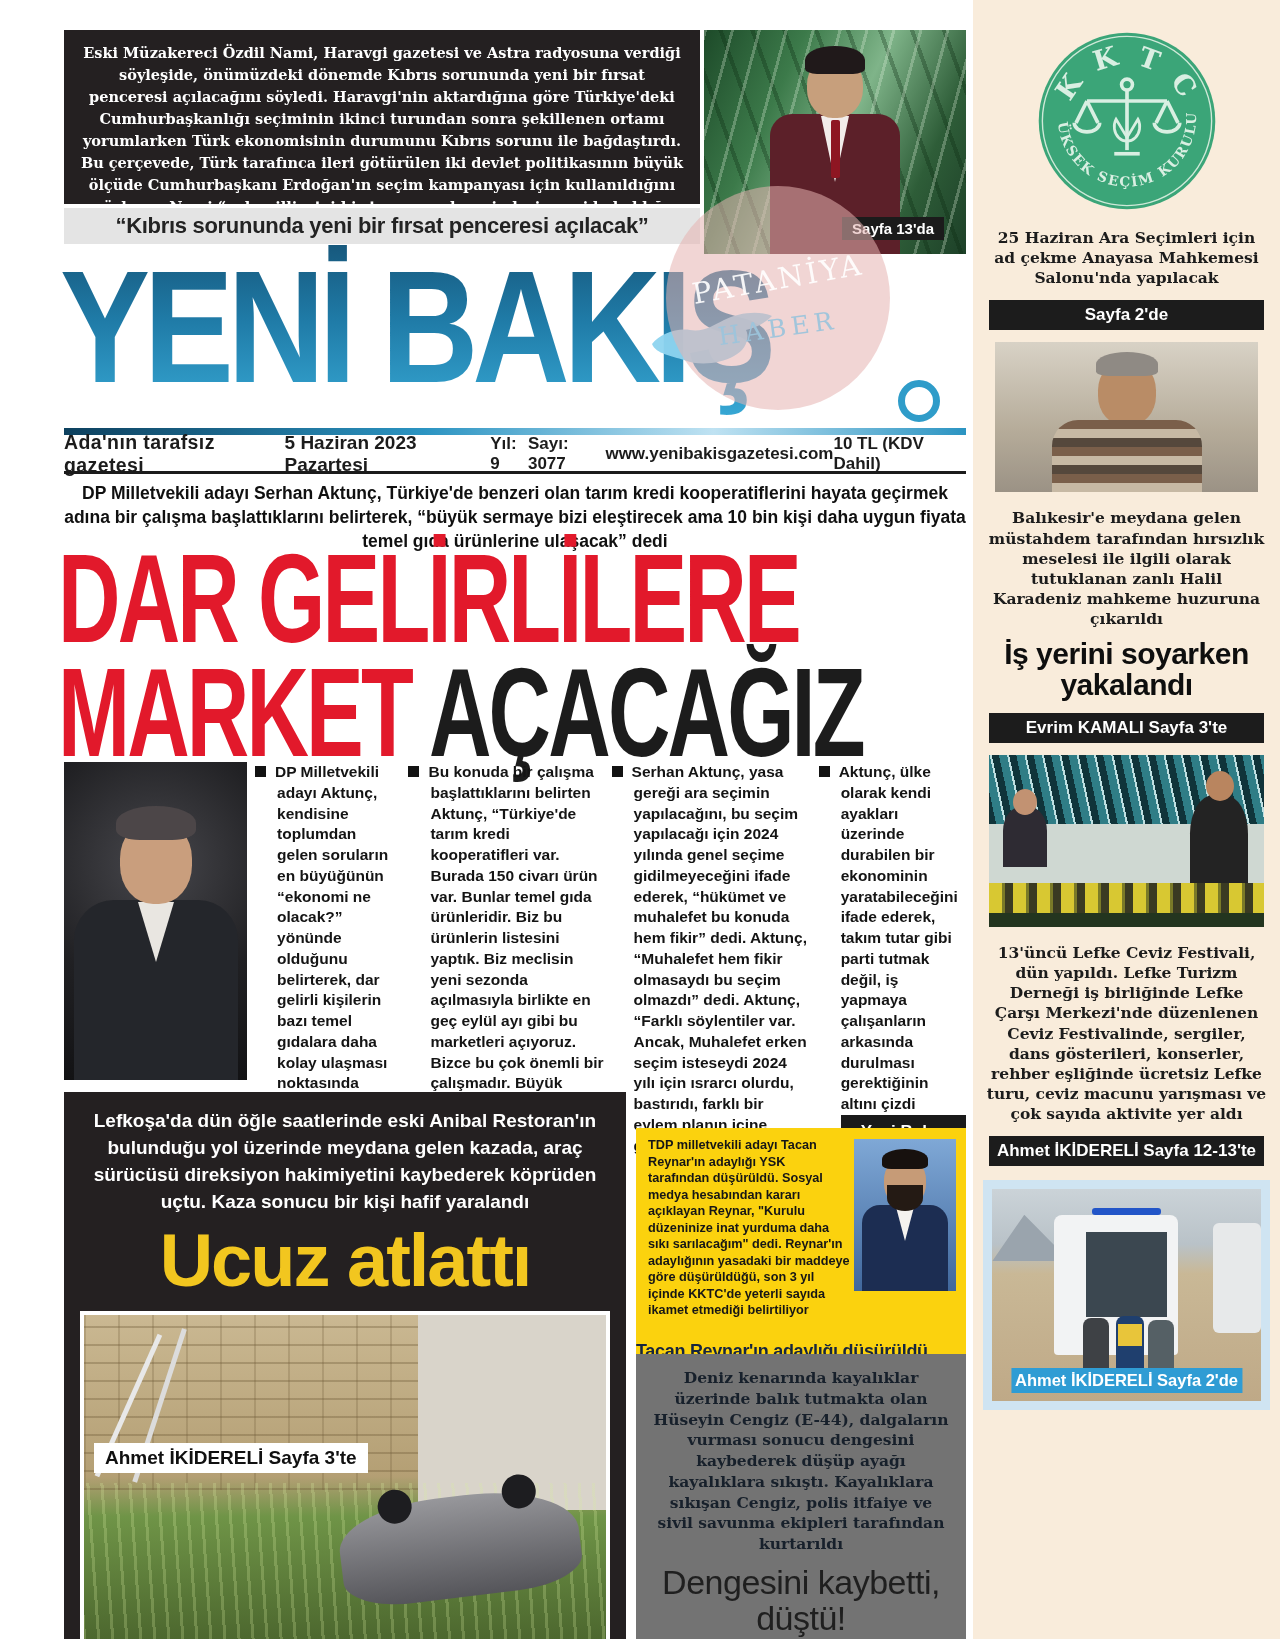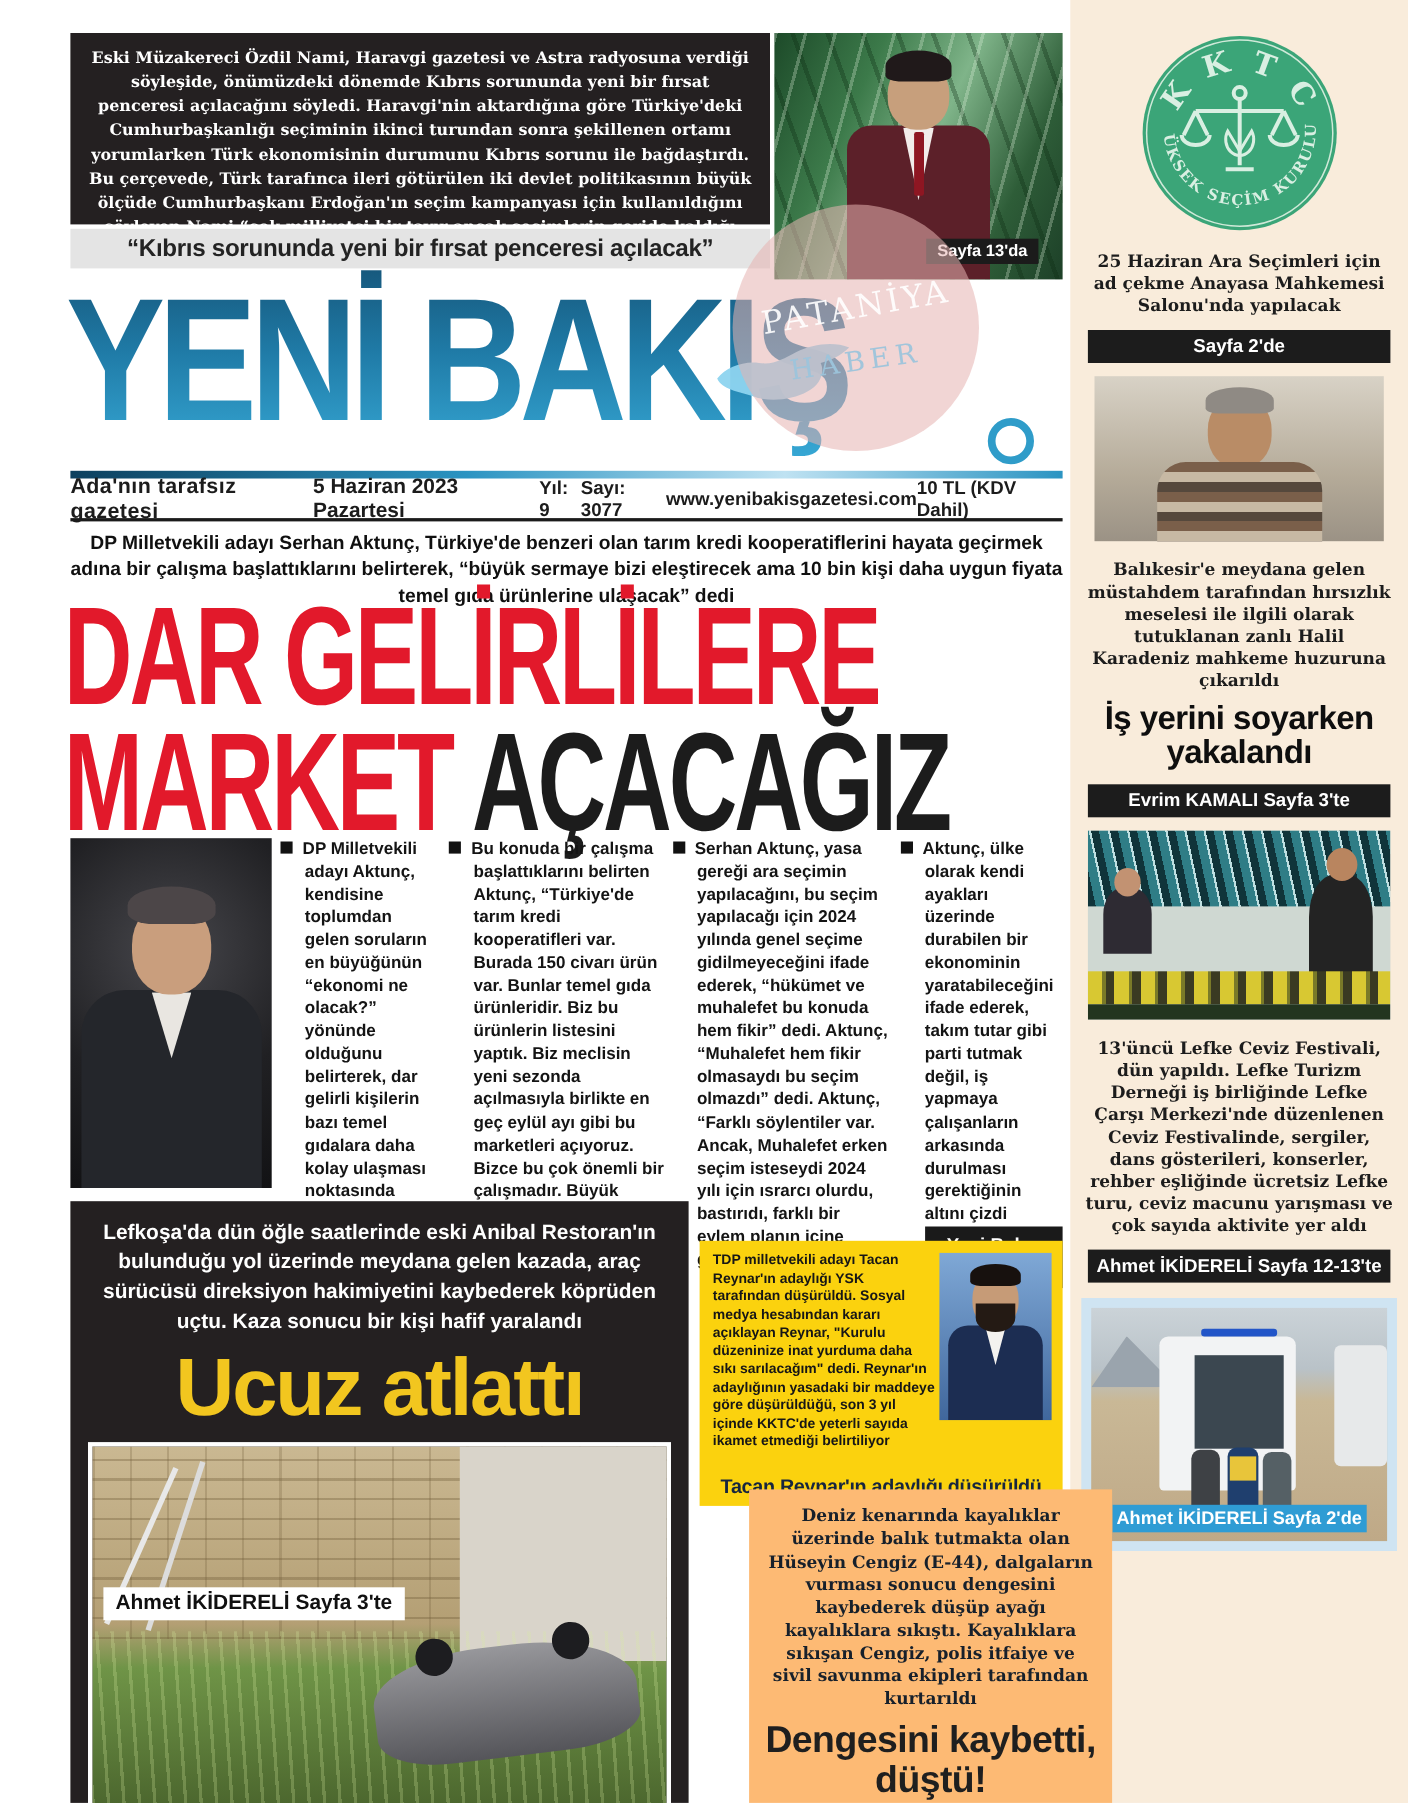--- a/index.html
+++ b/index.html
@@ -103,28 +103,28 @@
   
   .tacan { position:absolute; left:636px; top:1128px; width:330px; height:241px; background:#fbd20e; padding:9px 12px; }
   .tacan .body { width:202px; font-weight:700; font-size:12.7px; line-height:1.3; color:#161616; }
   .tacan .photo { position:absolute; right:10px; top:11px; width:102px; height:152px; overflow:hidden;
                   background:linear-gradient(180deg,#7fa8d6,#40679c); }
   .tacan .head { position:absolute; left:30px; top:18px; width:42px; height:50px; background:#c69b77; border-radius:46%; }
   .tacan .hairb { position:absolute; left:28px; top:10px; width:46px; height:20px; background:#17110e; border-radius:50% 50% 20% 20%; }
   .tacan .beard { position:absolute; left:33px; top:46px; width:36px; height:26px; background:#241a14; border-radius:0 0 50% 50%; }
   .tacan .suit { position:absolute; left:8px; top:66px; width:86px; height:86px; background:#1c2d52; border-radius:18px 18px 0 0; }
   .tacan .shirtw { position:absolute; left:42px; top:68px; width:18px; height:34px; background:#f4f2ef; clip-path:polygon(0 0,100% 0,50% 100%); }
-  .tacan .cap { position:absolute; left:0; bottom:7px; width:100%; text-align:center; font-weight:700;
+  .tacan .cap { position:absolute; left:0; bottom:7px; width:100%; text-align:left; font-weight:700;
                 font-size:18px; letter-spacing:-0.3px; color:#16253f; }
 
   
-  .sea { position:absolute; left:636px; top:1354px; width:330px; height:285px; background:#fdba74; padding:14px 14px;margin-left:45px; }
+  .sea { position:absolute; left:636px; top:1354px; width:330px; height:285px; background:#737373; padding:14px 14px; }
   .sea .body { font-family:"DejaVu Serif", serif; font-weight:700; font-size:15.5px; line-height:1.34;
                text-align:center; color:#17202b; }
-  .sea .big { font-weight:700; font-size:34px; line-height:1.05; text-align:center; color:#1f1f1f; margin-top:10px; letter-spacing:-0.5px; }
+  .sea .big { font-weight:400; font-size:34px; line-height:1.05; text-align:center; color:#1f1f1f; margin-top:10px; letter-spacing:-0.5px; }
 
   
   .logo { width:182px; height:182px; margin:30px auto 0; display:block; }
   .side-kicker { margin:16px 12px 0; font-family:"DejaVu Serif", serif; font-weight:700; font-size:15.5px;
                  line-height:1.3; text-align:center; color:#1c1c1c; }
   .side-head { margin:10px 6px 0; font-weight:700; font-size:30px; line-height:1.03; text-align:center;
                color:#0e0e0e; letter-spacing:-0.5px; }
   .side-bar { margin:12px 16px 0; background:#1c1c1c; color:#fff; font-weight:700; font-size:17px;
               text-align:center; padding:5px 0; }
   .sphoto { position:relative; overflow:hidden; }

